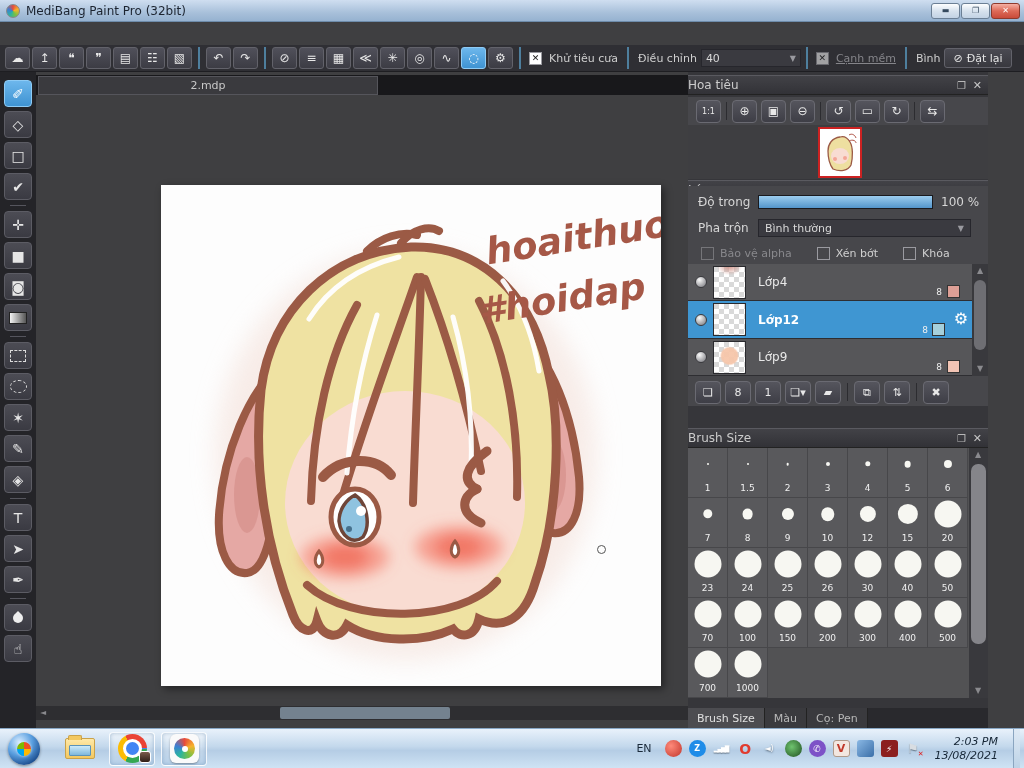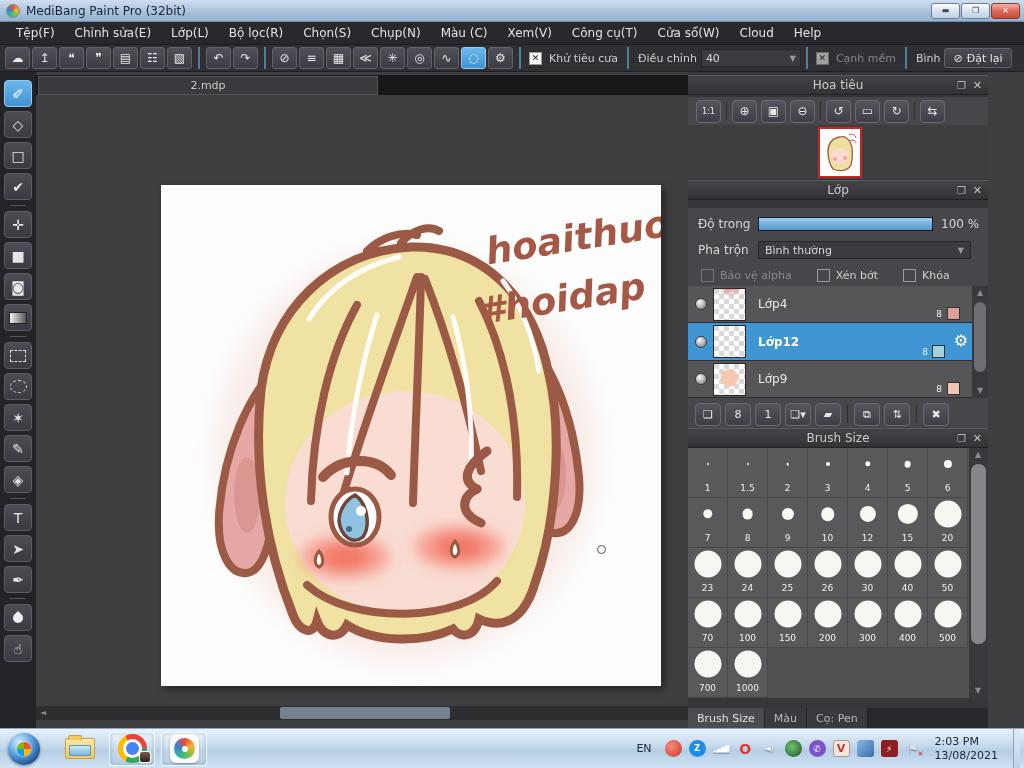--- a/index.html
+++ b/index.html
@@ -27,21 +27,21 @@
 
   
   #toolbar{position:absolute;left:0;top:45px;width:1024px;height:27px;background:#2f2f34;
     display:flex;align-items:center;padding-left:4px;border-bottom:1px solid #1e1e22;}
   .tbtn{width:25px;height:22px;margin:0 1px;border:1px solid #62626a;border-radius:3px;
     background:linear-gradient(#50505a,#3c3c44);color:#e8e8e8;font-size:12px;
     display:flex;align-items:center;justify-content:center;flex:none;}
   .tbtn.sel{background:linear-gradient(#6db7ec,#3f93d2);border-color:#8ecbf5;color:#fff;}
   .tb-div{width:2px;height:22px;background:#4e7f9e;margin:0 5px;flex:none;}
   .tb-label{color:#cfcfcf;font-size:11px;margin:0 4px;white-space:nowrap;}
-  .tb-label.dim{color:#85858a;}
+  .tb-label.dim{color:#85858a;text-decoration:underline;}
   .cb{width:13px;height:13px;border:1px solid #9a9aa0;background:transparent;margin:0 3px;
     display:flex;align-items:center;justify-content:center;font-size:9px;font-weight:bold;color:#1a1a1a;flex:none;}
   .cb.checked{background:#fff;}
   .cb.dim{opacity:.55;}
   #correction-select{width:100px;height:18px;background:#3a3a40;border:1px solid #26262c;
     color:#d8d8d8;font-size:11px;display:flex;align-items:center;padding:0 4px;}
   #correction-select .arrow{margin-left:auto;color:#9a9aa0;font-size:8px;}
   #reset-button{height:20px;border:1px solid #62626a;border-radius:3px;background:linear-gradient(#4a4a52,#38383e);
     color:#e4e4e4;font-size:11px;display:flex;align-items:center;padding:0 8px;gap:4px;}
 
@@ -78,36 +78,36 @@
   .vscroll{position:absolute;left:668px;top:23px;width:14px;height:611px;background:#2e2e31;}
   .vscroll .thumb{position:absolute;left:1px;top:335px;width:12px;height:145px;background:#5a5a5e;border-radius:2px;}
   .hscroll{position:absolute;left:0px;top:634px;width:682px;height:14px;background:#2e2e31;}
   .hscroll .thumb{position:absolute;left:244px;top:1px;width:170px;height:12px;background:#74828f;border-radius:2px;}
   .sb-arrow{position:absolute;color:#8a8a8e;font-size:8px;line-height:14px;width:14px;text-align:center;}
 
   
   #rightpanels{position:absolute;left:688px;top:0;width:300px;height:656px;background:#36363a;}
   .ptitle{position:absolute;left:0;width:300px;height:20px;background:linear-gradient(#424247,#323237);
     border-top:1px solid #5a5a60;border-bottom:1px solid #222;color:#cccccc;font-size:12px;
-    display:flex;align-items:center;justify-content:center;}
+    display:flex;align-items:center;}
   .ptitle .popout{position:absolute;right:22px;font-size:10px;color:#b8b8b8;}
   .ptitle .closex{position:absolute;right:6px;font-size:11px;color:#c8c8c8;font-weight:bold;}
 
   #nav-title{top:3px;}
   #nav-buttons{position:absolute;left:0;top:25px;width:300px;height:28px;background:#47474b;
     display:flex;align-items:center;padding-left:6px;}
   .navbtn{width:25px;height:23px;margin:0 2px;border:1px solid #6a6a72;border-radius:4px;
     background:linear-gradient(#55555d,#3e3e46);color:#e8e8e8;font-size:12px;
     display:flex;align-items:center;justify-content:center;flex:none;}
   .nav-sep{width:1px;height:18px;background:#2c2c30;margin:0 3px;flex:none;}
   #nav-view{position:absolute;left:0;top:53px;width:300px;height:54px;background:#3e3e41;}
   #nav-thumb{position:absolute;left:130px;top:2px;width:44px;height:51px;background:#fff;border:2px solid #cc2222;}
 
   #layer-title{top:108px;}
-  #layer-body{position:absolute;left:0;top:136px;width:300px;height:220px;background:#47474b;}
+  #layer-body{position:absolute;left:0;top:114px;width:300px;height:220px;background:#47474b;}
   .lrow{position:absolute;left:0;width:300px;display:flex;align-items:center;color:#d6d6d6;font-size:12px;}
   #opacity-row{top:4px;height:24px;}
   #blend-row{top:30px;height:24px;}
   #check-row{top:56px;height:22px;}
   .lrow .lbl{width:70px;padding-left:10px;flex:none;}
   #opacity-slider{width:175px;height:14px;background:#26262a;border:1px solid #1a1a1e;flex:none;}
   #opacity-slider .fill{width:100%;height:100%;background:linear-gradient(180deg,#9ccdef,#5395cb);}
   #opacity-value{margin-left:8px;}
   #blend-select{width:213px;height:18px;background:#3a3a40;border:1px solid #26262c;color:#d8d8d8;
     font-size:11px;display:flex;align-items:center;padding:0 6px;flex:none;}
@@ -193,52 +193,38 @@
   .v-signal{color:#fff;font-size:6px;text-shadow:0 1px 1px #678;letter-spacing:-1px;}
   .v-opera{color:#e13b2f;font-weight:900;font-size:14px;}
   .v-volume{color:#fdfdfd;font-size:8px;text-shadow:0 1px 2px #567;}
   .v-network{background:radial-gradient(circle at 40% 40%,#6fc46f,#1e4d1e);border-radius:50%;}
   .v-viber{background:#7d52c7;border-radius:50%;font-size:9px;}
   .v-vshield{background:#f3e7e0;color:#c0392b;font-weight:900;font-size:11px;border:1px solid #b09a8a;}
   .v-update{background:linear-gradient(135deg,#8ab8e4,#3a6ea8);}
   .v-power{background:#8c1f1f;font-size:9px;}
   .v-flag{color:#d8dde2;font-size:13px;text-shadow:0 1px 1px #678;}
   .v-flag::after{content:"✕";position:absolute;right:-2px;bottom:-1px;color:#d22;font-size:7px;text-shadow:none;}
-  #clock{font-size:11px;color:#152535;line-height:14px;margin:0 8px 0 6px;}
+  #clock{text-align:right;font-size:11px;color:#152535;line-height:14px;margin:0 8px 0 6px;font-style:italic;}
   #show-desktop{width:7px;height:40px;border-left:1px solid #8aa5c0;background:linear-gradient(#dfeaf5,#bcd2e6);flex:none;}
 </style>
 </head>
 <body>
 
 <div id="screen">
 
   <div id="titlebar">
     <div id="app-icon"></div>
     <div id="title-text">MediBang Paint Pro (32bit)</div>
     <div id="win-controls">
         <div class="winbtn">▬</div>
         <div class="winbtn">❐</div>
         <div class="winbtn close">✕</div>
       </div>
   </div>
 
-  <div id="menubar">
-      <div class="menu-item">Tệp(F)</div>
-      <div class="menu-item">Chỉnh sửa(E)</div>
-      <div class="menu-item">Lớp(L)</div>
-      <div class="menu-item">Bộ lọc(R)</div>
-      <div class="menu-item">Chọn(S)</div>
-      <div class="menu-item">Chụp(N)</div>
-      <div class="menu-item">Màu (C)</div>
-      <div class="menu-item">Xem(V)</div>
-      <div class="menu-item">Công cụ(T)</div>
-      <div class="menu-item">Cửa sổ(W)</div>
-      <div class="menu-item">Cloud</div>
-      <div class="menu-item">Help</div>
-    </div>
 
   <div id="toolbar">
     <div id="tb-icons" style="display:flex;align-items:center;">
         <div class="tbtn">☁</div>
         <div class="tbtn">↥</div>
         <div class="tbtn">❝</div>
         <div class="tbtn">❞</div>
         <div class="tbtn">▤</div>
         <div class="tbtn">☷</div>
         <div class="tbtn">▧</div>

